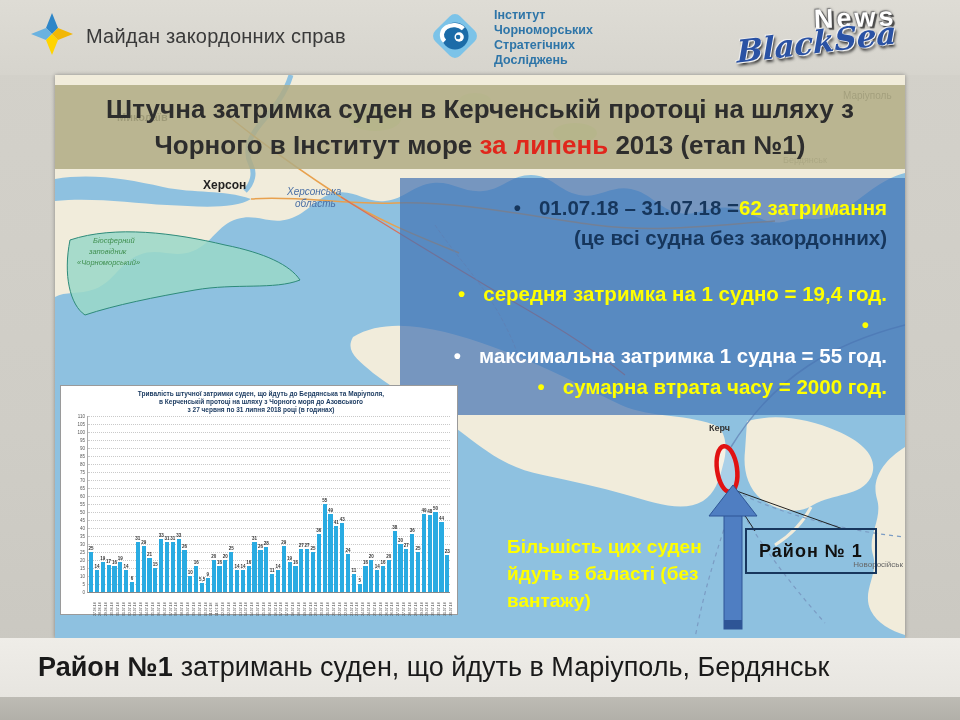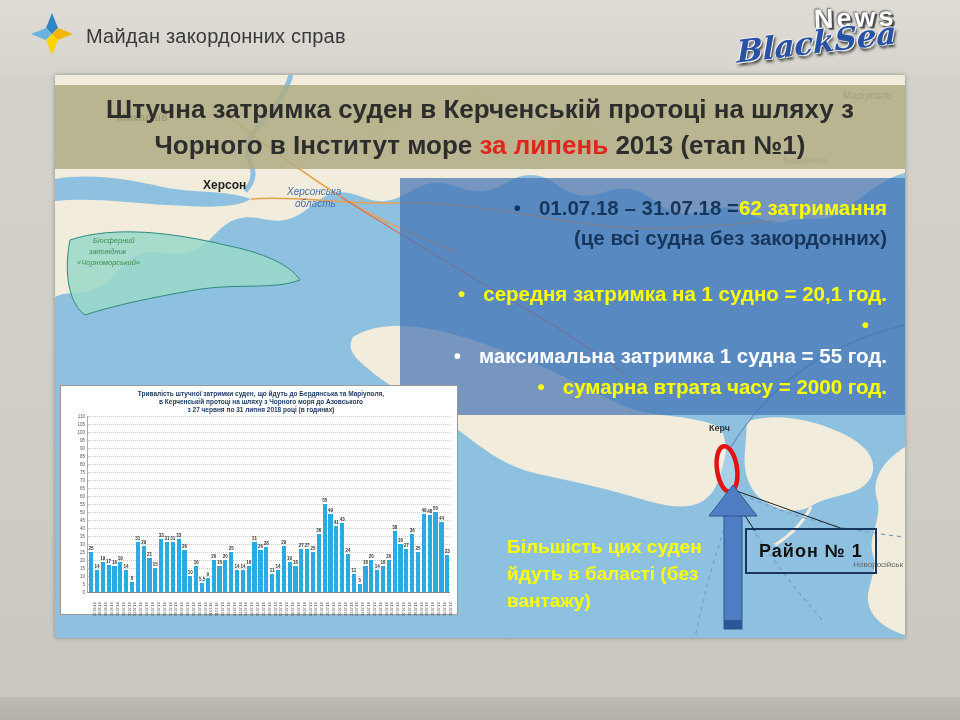--- a/index.html
+++ b/index.html
@@ -75,20 +75,37 @@
       <span>
         <svg width="44" height="44" viewBox="0 0 44 44">
           <polygon points="22,1 28,16 22,22 16,16" fill="#2e86c8"></polygon>
           <polygon points="1,22 16,16 22,22 16,28" fill="#6ab2e0"></polygon>
           <polygon points="22,43 16,28 22,22 28,28" fill="#ffd400"></polygon>
           <polygon points="43,22 28,28 22,22 28,16" fill="#f2b705"></polygon>
         </svg>
       </span>
       <span class="txt">Майдан закордонних справ</span>
     </div>
+    <div class="logo-center">
+      <span>
+        <svg width="54" height="54" viewBox="0 0 52 52">
+          <rect x="9" y="9" width="34" height="34" rx="7" transform="rotate(45 26 26)" fill="#7cc3e8"></rect>
+          <circle cx="26" cy="26" r="13" fill="#1c6ca8"></circle>
+          <path d="M16,31 A11,9 0 0 1 34,19" stroke="#fff" stroke-width="4" fill="none"></path>
+          <circle cx="30" cy="27" r="4.5" fill="#fff"></circle>
+          <circle cx="29" cy="27" r="2.2" fill="#1c6ca8"></circle>
+        </svg>
+      </span>
+      <span class="lines">
+        <div>Інститут</div>
+        <div>Чорноморських</div>
+        <div>Стратегічних</div>
+        <div>Досліджень</div>
+      </span>
+    </div>
     <div class="logo-right">
       <div class="news-line">News</div>
       <div class="blacksea-line">BlackSea</div>
     </div>
   </div>
 
   <div class="map-wrap">
     <svg class="map" width="850" height="563" viewBox="0 0 850 563">
       <rect width="850" height="563" fill="#8ec1e0"></rect>
 
@@ -150,21 +167,21 @@
     <div class="info-panel">
       <div class="b-row">
         <span class="dot navy">•</span>
         <span class="navy">01.07.18 – 31.07.18 = </span>
         <span class="yellow">62 затримання</span>
       </div>
       <div class="note-line">(це всі судна без закордонних)</div>
       <div class="gap"></div>
       <div class="b-row">
         <span class="dot yellow">•</span>
-        <span class="yellow">середня затримка на 1 судно = 20,1 год.</span>
+        <span class="yellow">середня затримка на 1 судно = 19,4 год.</span>
       </div>
       <div class="b-row">
         <span class="dot yellow">•</span>
       </div>
       <div class="b-row">
         <span class="dot white">•</span>
         <span class="white">максимальна затримка 1 судна = 55 год.</span>
       </div>
       <div class="b-row">
         <span class="dot yellow">•</span>
@@ -411,15 +428,19 @@
           <div class="vlab" style="left: 353.261px; top: 133.2px;">23</div>
           <span class="xlab" style="left: 360.761px; top: 200px;">31.07.18</span>
         </div>
     </div>
 
     <div class="ballast-note">Більшість цих суден йдуть в баласті (без вантажу)</div>
 
     <div class="region-box">Район № 1</div>
   </div>
 
+  <div class="footer">
+    <span class="b">Район №1</span>
+    <span>затримань суден, що йдуть в Маріуполь, Бердянськ</span>
+  </div>
   <div class="bottom-strip"></div>
 
 </div>
 
 </body></html>

